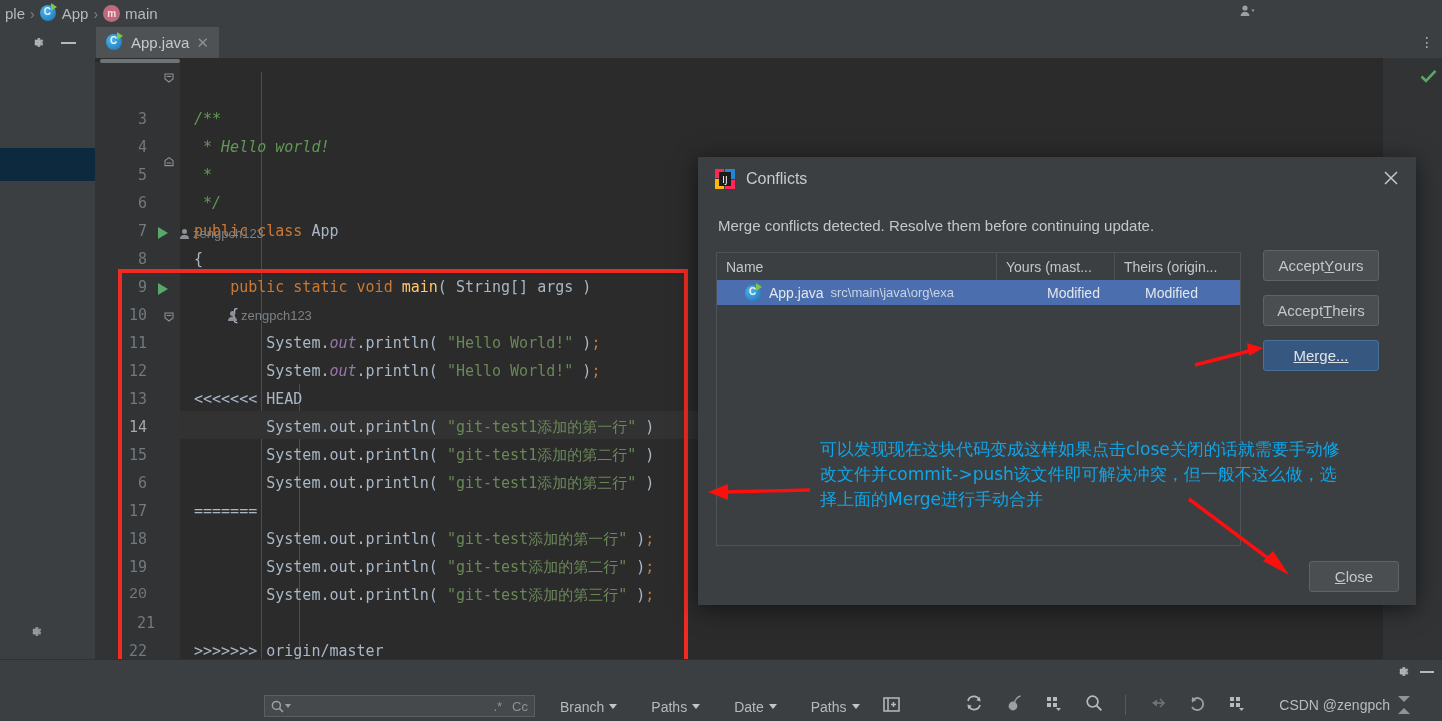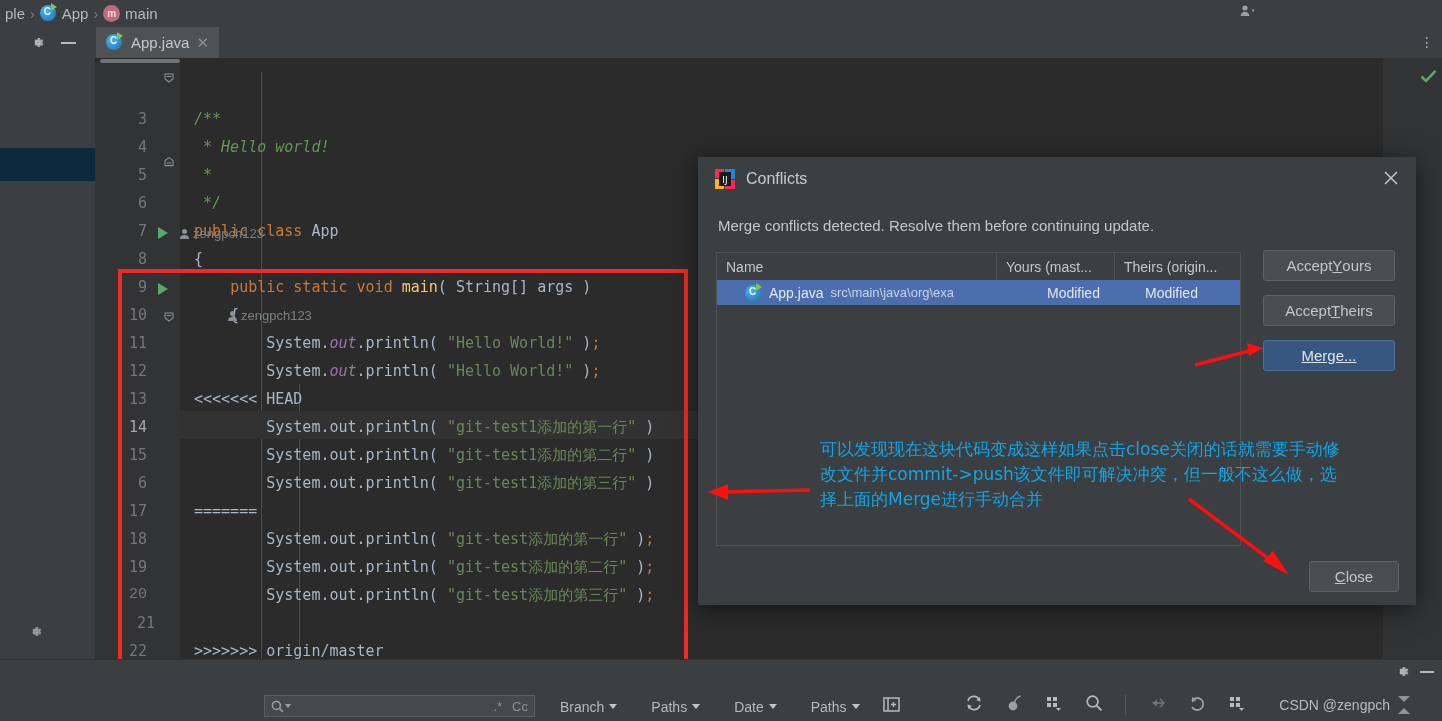--- a/index.html
+++ b/index.html
@@ -111,21 +111,21 @@
   #tbl-row{position:absolute;left:0;top:27px;width:523px;height:25px;background:#4b6eaf;
      display:flex;align-items:center;}
   #tbl-row .fname{color:#e3e7ea;font-size:14px;}
   #tbl-row .fpath{color:#c9d3df;font-size:13px;margin-left:7px;
      width:140px;overflow:hidden;white-space:nowrap;display:inline-block;}
   #tbl-row .st1{color:#e3e7ea;font-size:14px;position:absolute;left:330px;}
   #tbl-row .st2{color:#e3e7ea;font-size:14px;position:absolute;left:428px;}
   #groupchk{position:absolute;left:18px;top:519px;display:flex;align-items:center;gap:9px;}
   .cbox{width:15px;height:15px;border:1px solid #6b7073;background:#45494b;box-sizing:border-box;}
   #groupchk .lab{color:#c3c7cb;font-size:15px;}
-  .dbtn{position:absolute;width:132px;height:31px;background:#4a4e50;border:1px solid #5e6366;
+  .dbtn{position:absolute;width:116px;height:31px;background:#4a4e50;border:1px solid #5e6366;
      box-sizing:border-box;border-radius:3px;color:#c3c7cb;font-size:15px;
      display:flex;align-items:center;justify-content:center;}
   .dbtn.primary{background:#365880;border:1px solid #4a709e;color:#dfe4e8;}
   .dbtn u{text-decoration:underline;}
   #btn-yours{left:1263px;top:250px;}
   #btn-theirs{left:1263px;top:295px;}
   #btn-merge{left:1263px;top:340px;}
   #btn-close{left:1309px;top:561px;width:90px;}
 
   

